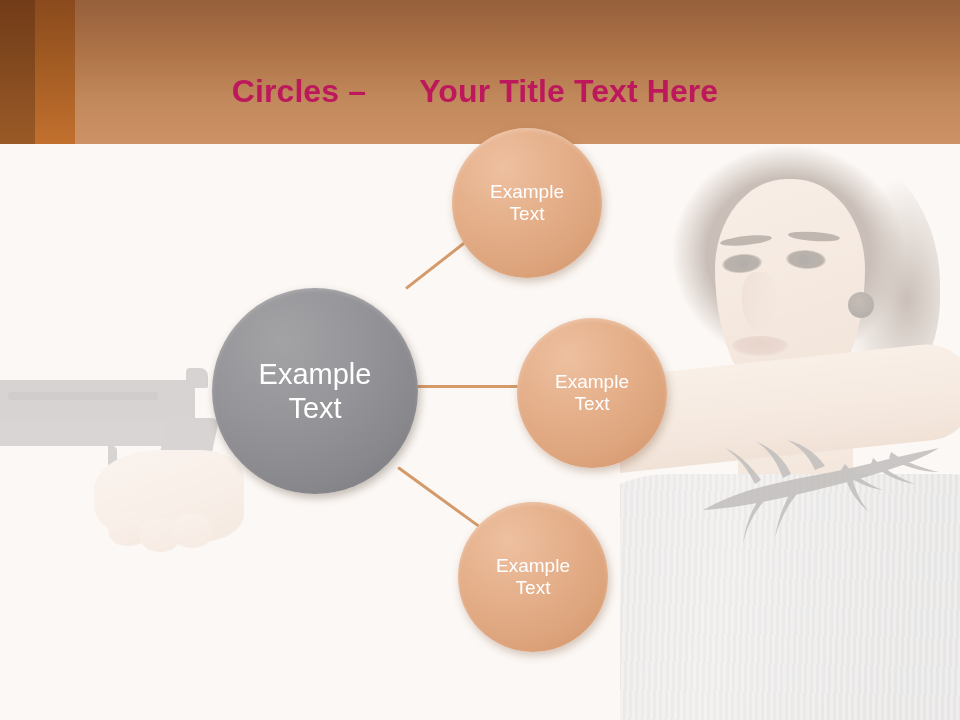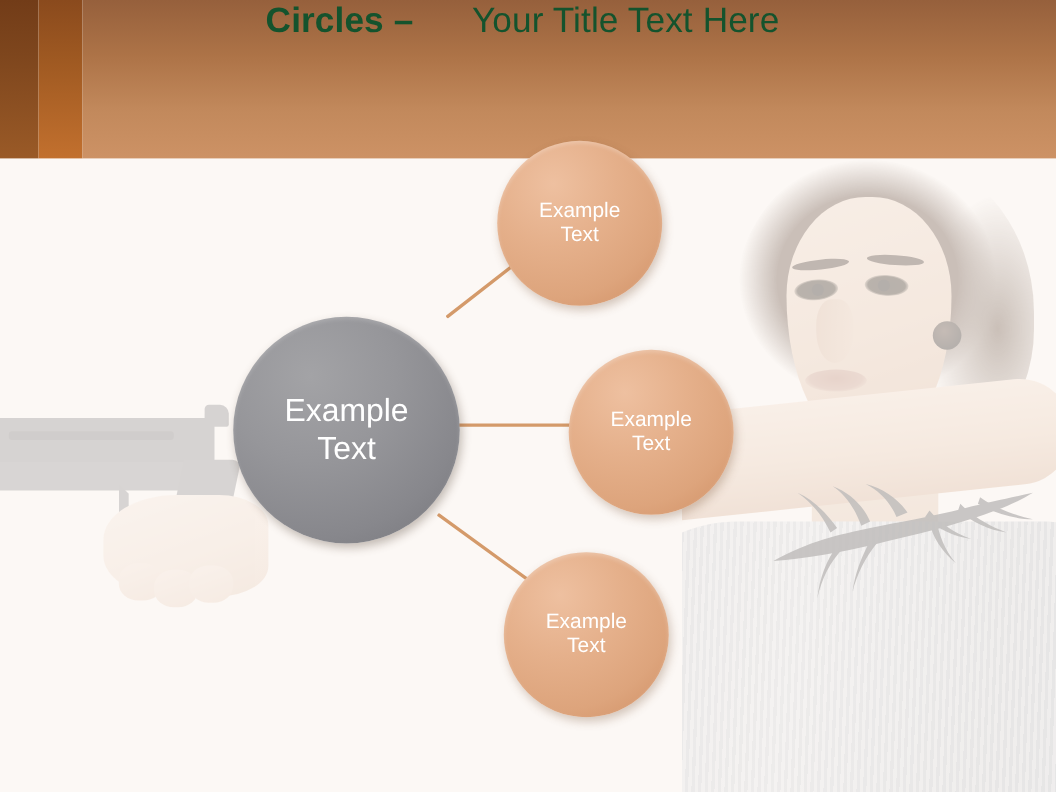--- a/index.html
+++ b/index.html
@@ -230,32 +230,32 @@
     position: absolute;
     left: 75px; top: 0;
     width: 885px; height: 144px;
     background: linear-gradient(180deg, #96603c 0%, #ad7347 35%, #c2895c 70%, #cd9265 100%);
   }
   .title {
     position: absolute;
     left: 75px; top: 0;
     width: 800px; height: 144px;
     display: flex;
-    align-items: flex-start;
+    align-items: flex-end;
     justify-content: center;
-    color: #14532d;
+    color: #be185d;
     font-size: 32px;
     letter-spacing: 0.1px;
     white-space: nowrap;
     padding-bottom: 34px;
     box-sizing: border-box;
     gap: 43px;
   }
   .title .strong { font-weight: bold; }
-  .title .rest { font-weight: normal; margin-left: 0.32em; }
+  .title .rest { font-weight: bold; margin-left: 0.32em; }
 
   
   .diagram {
     position: absolute;
     inset: 0;
     z-index: 6;
   }
   .connector {
     position: absolute;
     background: #d49a6a;

